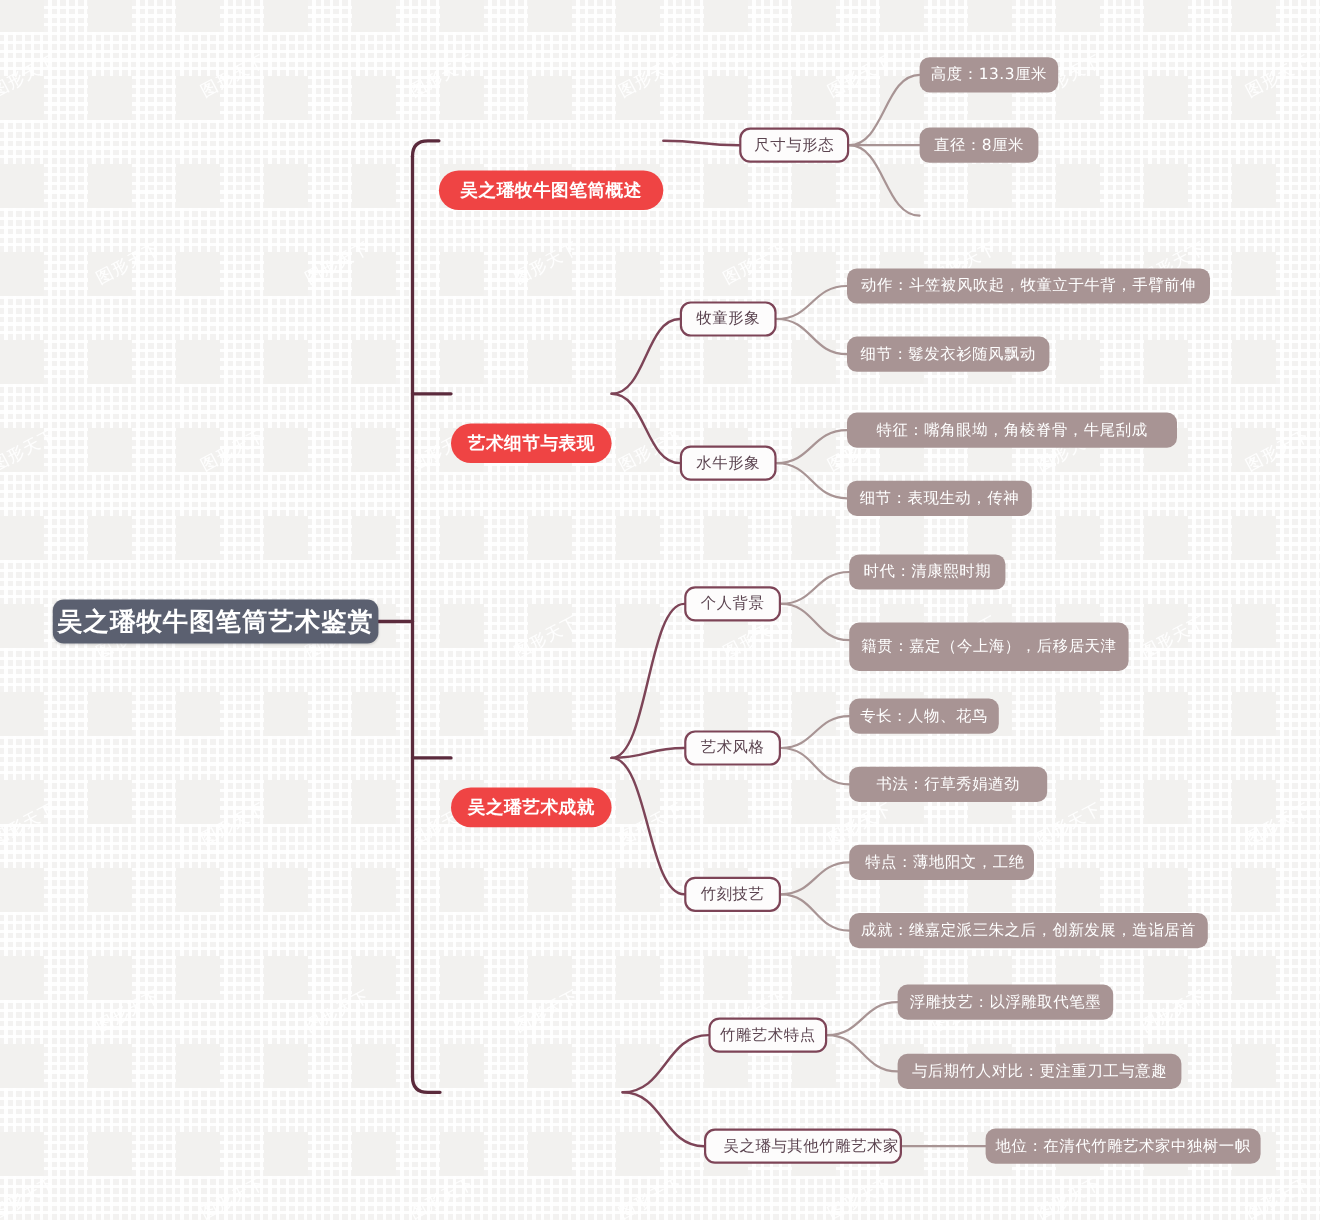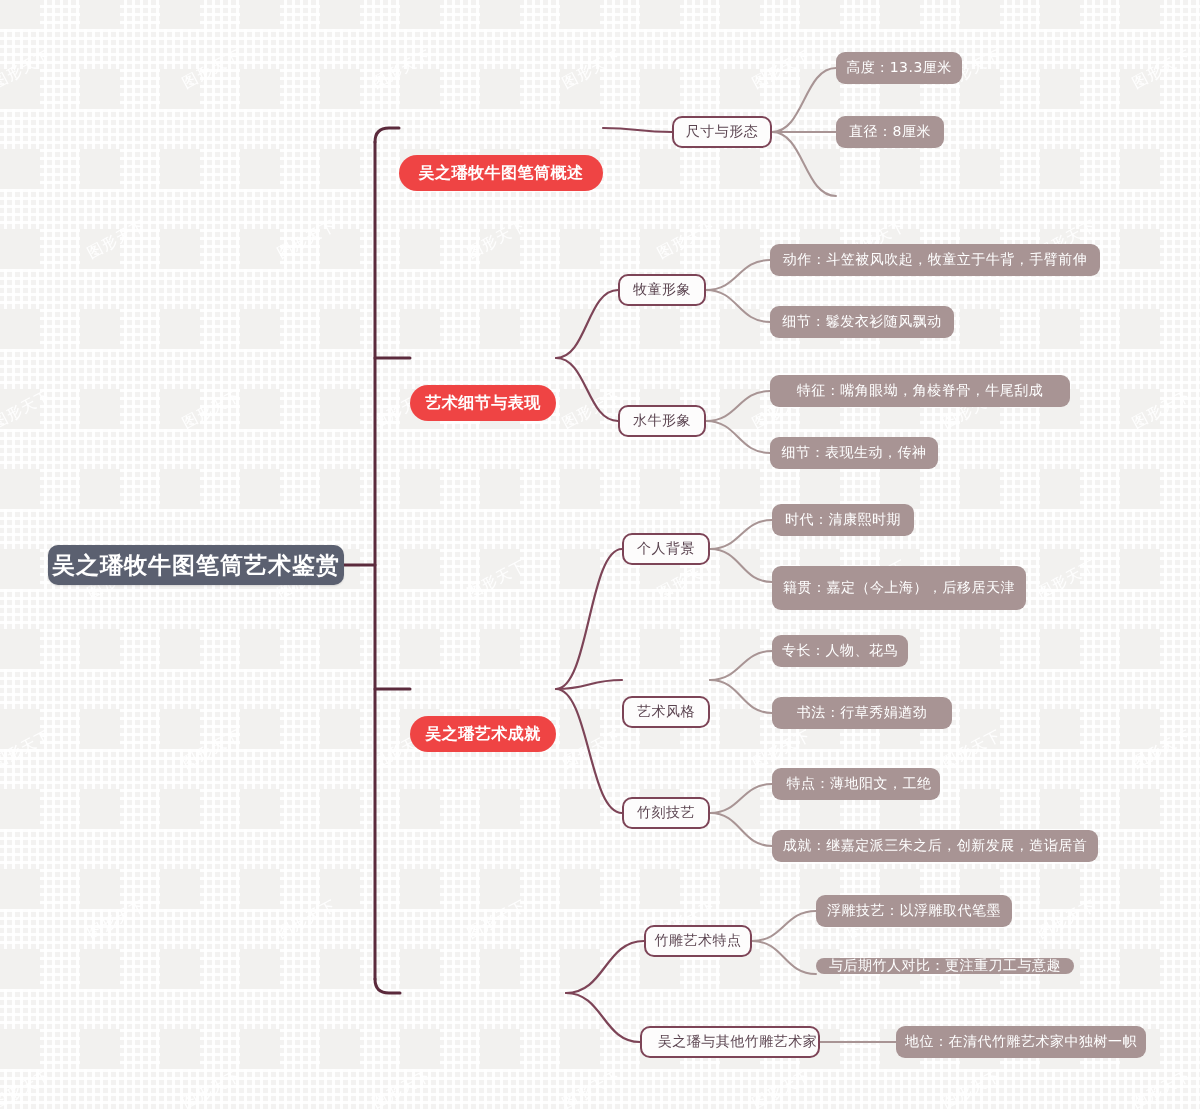--- a/index.html
+++ b/index.html
@@ -229,39 +229,39 @@
     </div>
     <div class="node node-l2" style="left: 622px; top: 533px; width: 88px; height: 32px;">
       <span>个人背景</span>
     </div>
     <div class="node node-l3" style="left: 772px; top: 635px; width: 136px; height: 32px;">
       <span>专长：人物、花鸟</span>
     </div>
     <div class="node node-l3" style="left: 772px; top: 697px; width: 180px; height: 32px;">
       <span>书法：行草秀娟遒劲</span>
     </div>
-    <div class="node node-l2" style="left: 622px; top: 664px; width: 88px; height: 32px; margin-top: 32px;">
+    <div class="node node-l2" style="left: 622px; top: 664px; width: 88px; height: 32px;">
       <span>艺术风格</span>
     </div>
     <div class="node node-l3" style="left: 772px; top: 768px; width: 168px; height: 32px; padding-left: 18px;">
       <span>特点：薄地阳文，工绝</span>
     </div>
     <div class="node node-l3" style="left: 772px; top: 830px; width: 326px; height: 32px;">
       <span>成就：继嘉定派三朱之后，创新发展，造诣居首</span>
     </div>
     <div class="node node-l2" style="left: 622px; top: 797px; width: 88px; height: 32px;">
       <span>竹刻技艺</span>
     </div>
     <div class="node node-l1" style="left: 410px; top: 671px; width: 146px; height: 36px;">
       <span>吴之璠艺术成就</span>
     </div>
     <div class="node node-l3" style="left: 816px; top: 895px; width: 196px; height: 32px;">
       <span>浮雕技艺：以浮雕取代笔墨</span>
     </div>
-    <div class="node node-l3" style="left: 816px; top: 958px; width: 258px; height: 16px;">
+    <div class="node node-l3" style="left: 816px; top: 958px; width: 258px; height: 32px;">
       <span>与后期竹人对比：更注重刀工与意趣</span>
     </div>
     <div class="node node-l2" style="left: 644px; top: 925px; width: 108px; height: 32px;">
       <span>竹雕艺术特点</span>
     </div>
     <div class="node node-l3" style="left: 896px; top: 1026px; width: 250px; height: 32px;">
       <span>地位：在清代竹雕艺术家中独树一帜</span>
     </div>
     <div class="node node-l2" style="left: 640px; top: 1026px; width: 180px; height: 32px; padding-left: 27px;">
       <span>吴之璠与其他竹雕艺术家</span>

